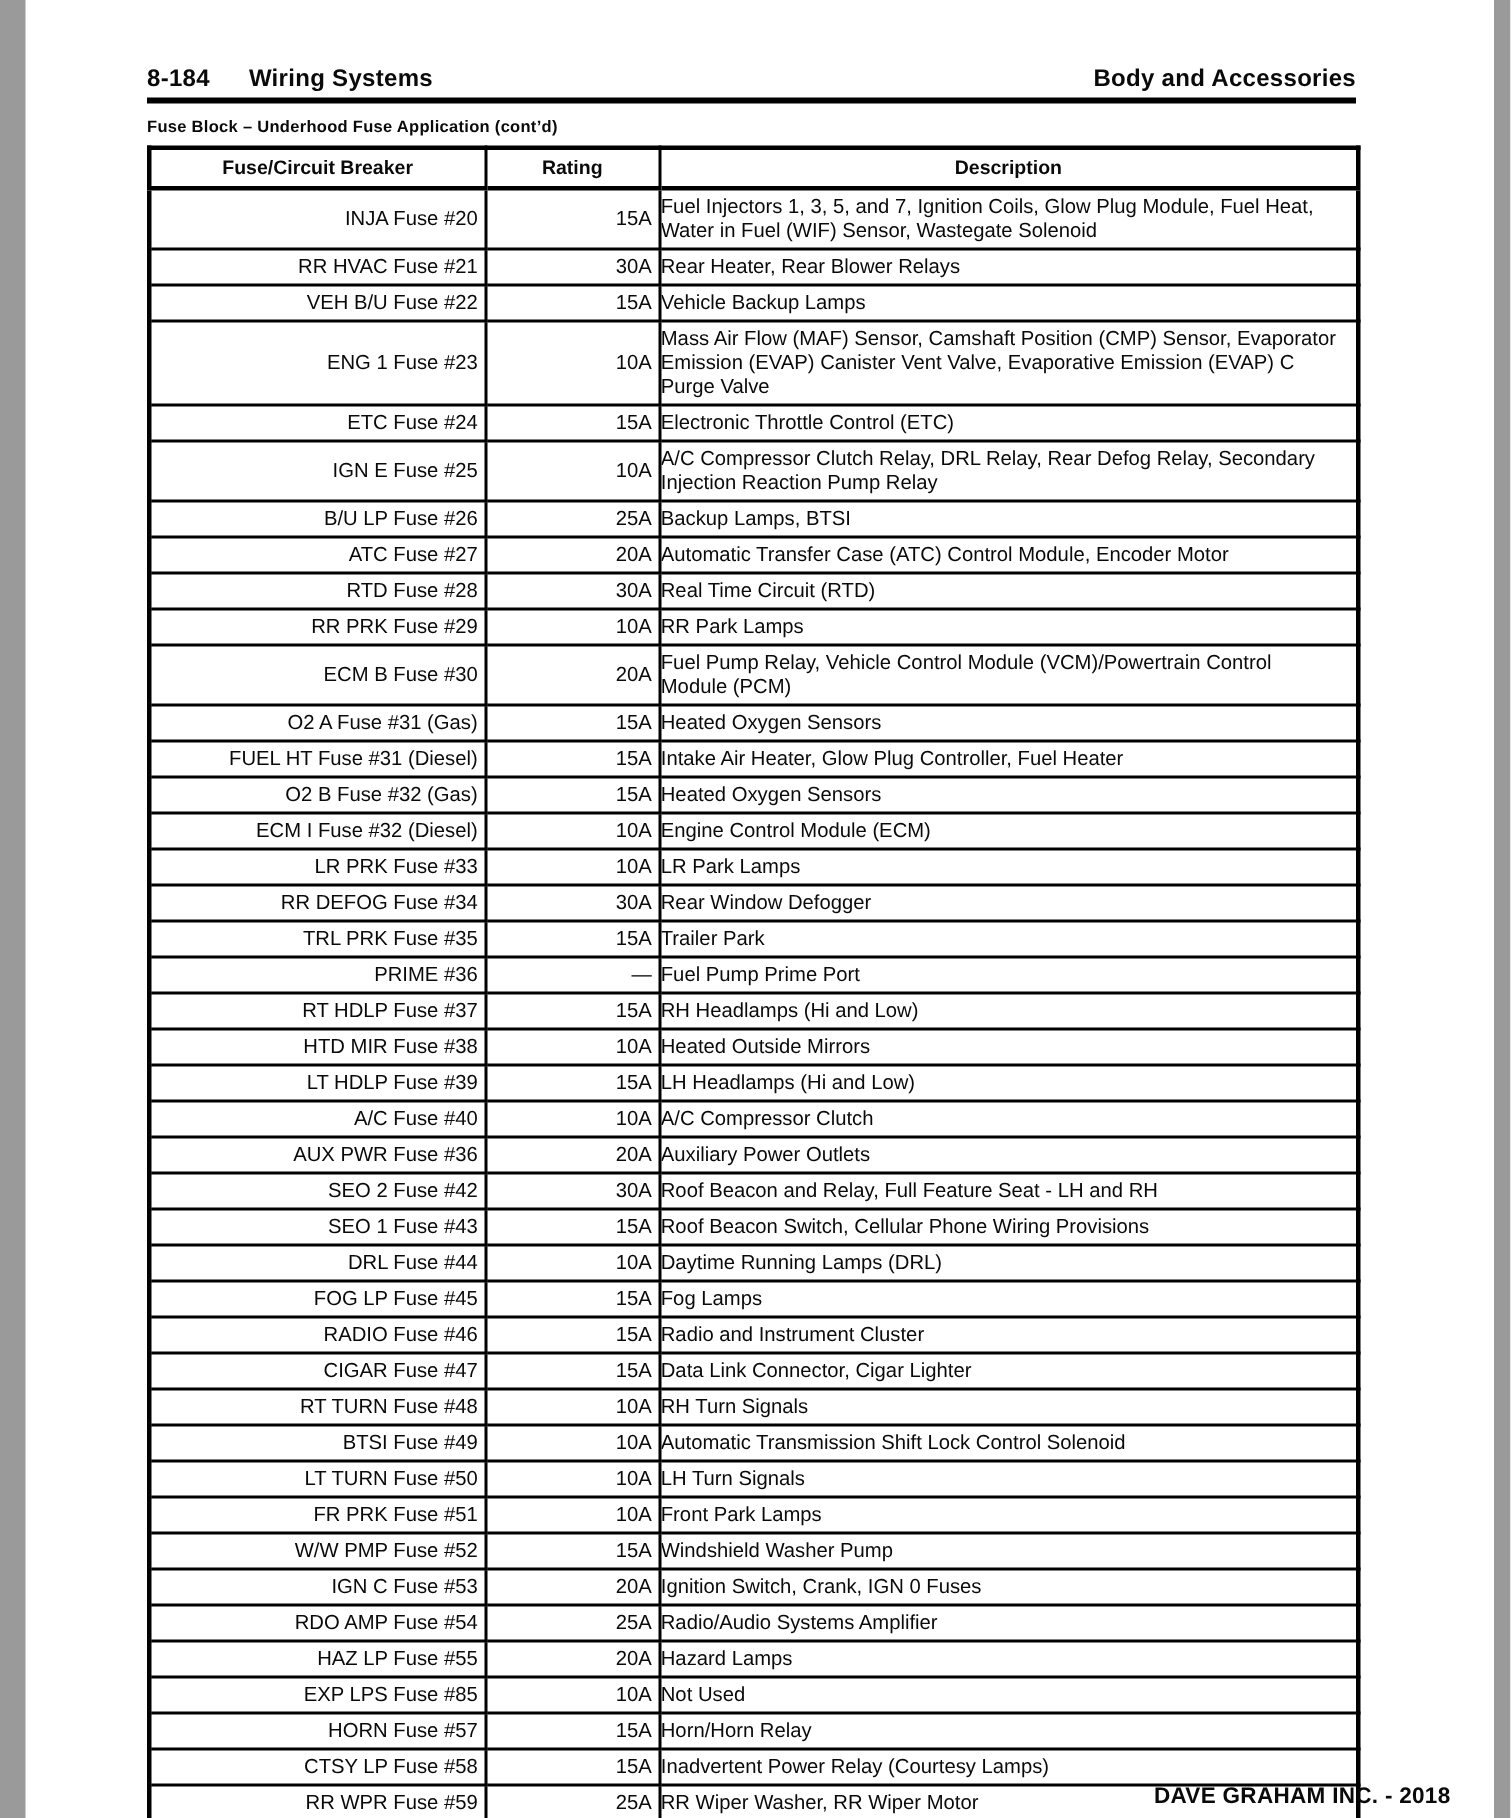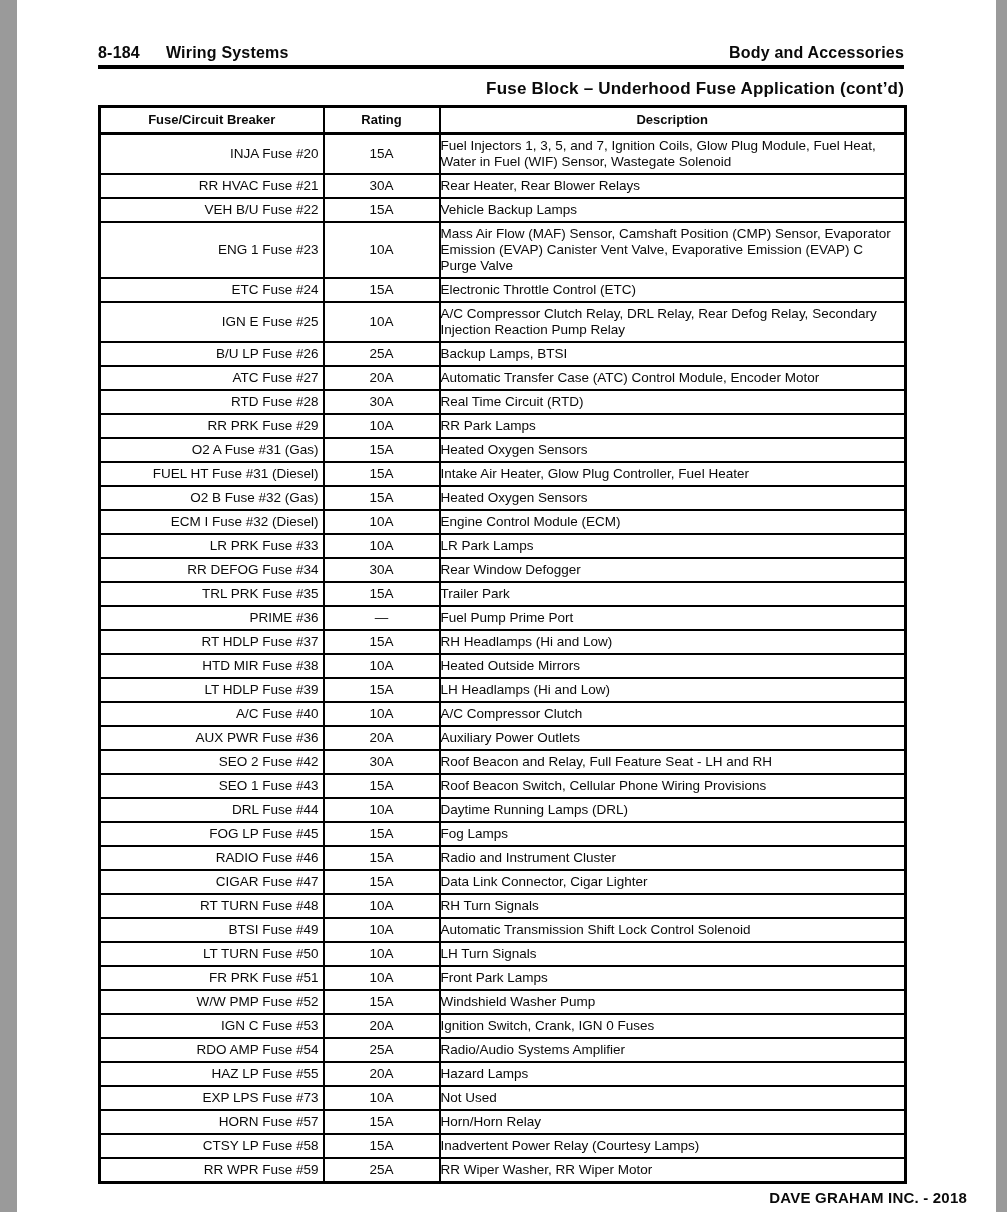--- a/index.html
+++ b/index.html
@@ -18,21 +18,21 @@
   .content { position: absolute; left: 98px; top: 44px; width: 806px; }
 
   .page-header {
     display: flex; justify-content: space-between; align-items: baseline;
     font-weight: bold; font-size: 16px; letter-spacing: 0.2px;
   }
   .page-header .left-group { display: flex; gap: 26px; }
   .header-rule { height: 4px; background: #000; margin-top: 3px; }
 
   .doc-title {
-    text-align: right; font-weight: bold; font-size: 17px;
+    text-align: left; font-weight: bold; font-size: 11px;
     margin-top: 10px; margin-bottom: 6px; letter-spacing: 0.2px;
   }
 
   table.fuse-table {
     border-collapse: collapse; width: 806px;
     border: 3px solid #000; table-layout: fixed;
   }
   .fuse-table col.c1 { width: 224px; }
   .fuse-table col.c2 { width: 116px; }
   .fuse-table col.c3 { width: 466px; }
@@ -41,21 +41,21 @@
     font-size: 13.5px; line-height: 16px;
     padding: 3px 4px;
     vertical-align: middle;
     overflow: hidden;
   }
   .fuse-table thead th {
     font-weight: bold; font-size: 13px; text-align: center;
     padding: 4px 4px; border-bottom: 3px solid #000;
   }
   .fuse-table td.fuse-cell   { text-align: right; }
-  .fuse-table td.rating-cell { text-align: center; }
+  .fuse-table td.rating-cell { text-align: right; }
   .fuse-table td.desc-cell   { text-align: left; padding-left: 0; padding-right: 9px; }
 
   .page-footer {
     position: absolute; top: 1189px; right: 40px;
     font-weight: bold; font-size: 15px; letter-spacing: 0.2px;
   }
 </style>
 </head>
 <body>
 
@@ -133,20 +133,25 @@
           <td class="fuse-cell">RTD Fuse #28</td>
           <td class="rating-cell">30A</td>
           <td class="desc-cell">Real Time Circuit (RTD)</td>
         </tr>
         <tr>
           <td class="fuse-cell">RR PRK Fuse #29</td>
           <td class="rating-cell">10A</td>
           <td class="desc-cell">RR Park Lamps</td>
         </tr>
         <tr>
+          <td class="fuse-cell">ECM B Fuse #30</td>
+          <td class="rating-cell">20A</td>
+          <td class="desc-cell">Fuel Pump Relay, Vehicle Control Module (VCM)/Powertrain Control Module (PCM)</td>
+        </tr>
+        <tr>
           <td class="fuse-cell">O2 A Fuse #31 (Gas)</td>
           <td class="rating-cell">15A</td>
           <td class="desc-cell">Heated Oxygen Sensors</td>
         </tr>
         <tr>
           <td class="fuse-cell">FUEL HT Fuse #31 (Diesel)</td>
           <td class="rating-cell">15A</td>
           <td class="desc-cell">Intake Air Heater, Glow Plug Controller, Fuel Heater</td>
         </tr>
         <tr>
@@ -268,21 +273,21 @@
           <td class="fuse-cell">RDO AMP Fuse #54</td>
           <td class="rating-cell">25A</td>
           <td class="desc-cell">Radio/Audio Systems Amplifier</td>
         </tr>
         <tr>
           <td class="fuse-cell">HAZ LP Fuse #55</td>
           <td class="rating-cell">20A</td>
           <td class="desc-cell">Hazard Lamps</td>
         </tr>
         <tr>
-          <td class="fuse-cell">EXP LPS Fuse #73</td>
+          <td class="fuse-cell">EXP LPS Fuse #85</td>
           <td class="rating-cell">10A</td>
           <td class="desc-cell">Not Used</td>
         </tr>
         <tr>
           <td class="fuse-cell">HORN Fuse #57</td>
           <td class="rating-cell">15A</td>
           <td class="desc-cell">Horn/Horn Relay</td>
         </tr>
         <tr>
           <td class="fuse-cell">CTSY LP Fuse #58</td>

